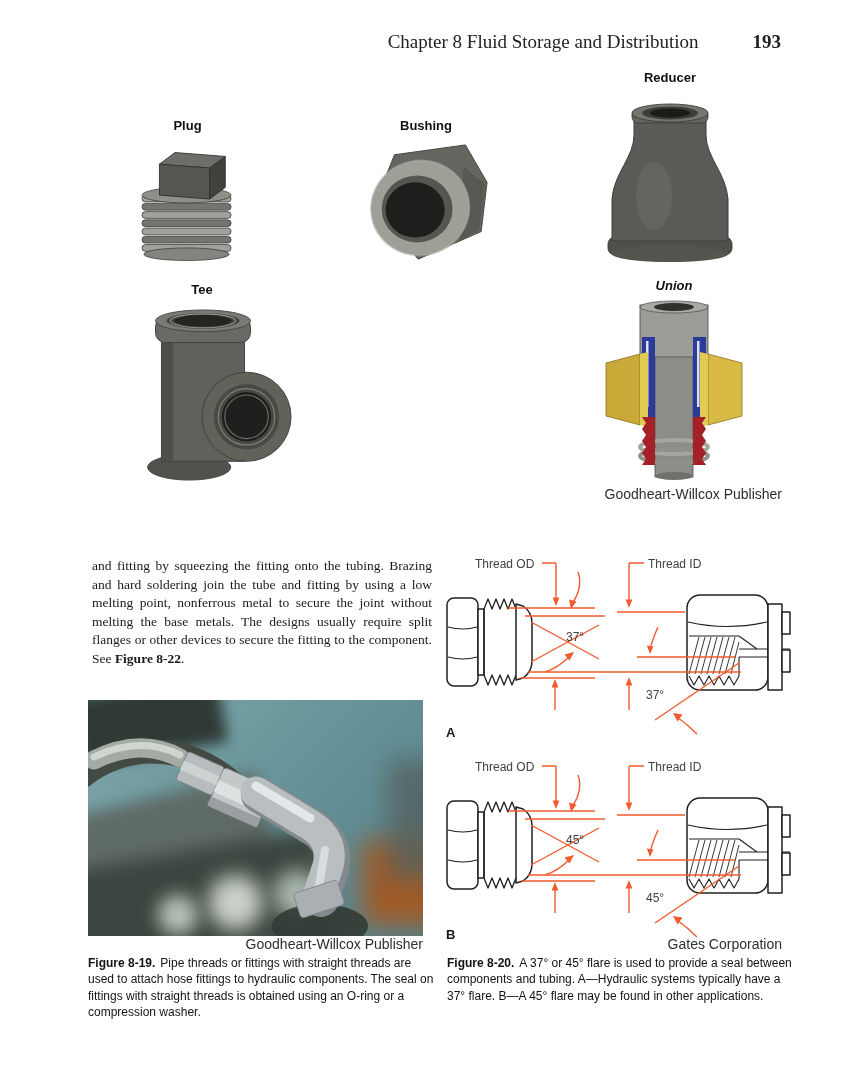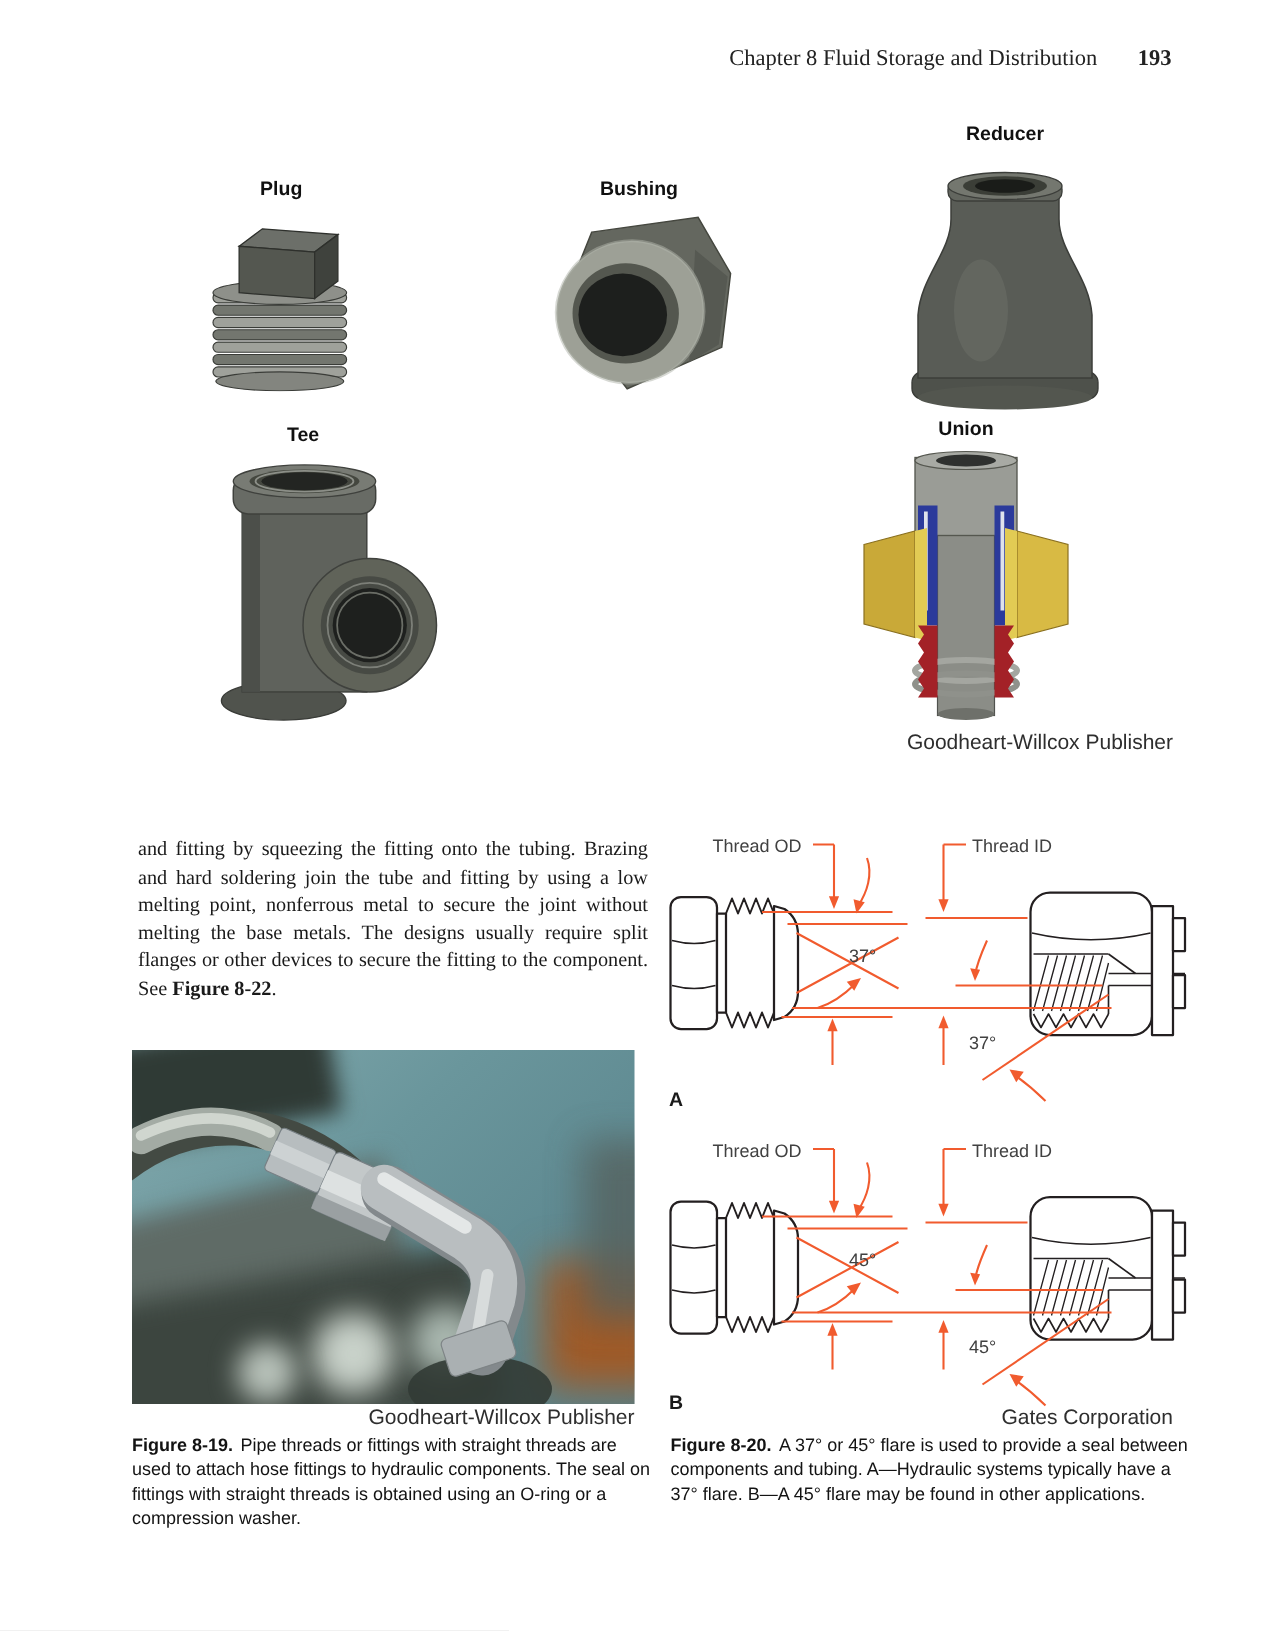--- a/index.html
+++ b/index.html
@@ -1,21 +1,21 @@
 <!DOCTYPE html>
 <html><head>
 <meta charset="utf-8">
 <style>
   html,body{margin:0;padding:0;background:#e8e8e8;}
   .page{position:relative;width:849px;height:1087px;background:#ffffff;overflow:hidden;
         font-family:"Liberation Sans",sans-serif;color:#141414;}
 
   
   .header{position:absolute;top:31px;left:88px;right:68px;display:flex;justify-content:flex-end;
-          align-items:baseline;gap:27px;font-family:"Liberation Serif",serif;font-size:15px;color:#222;}
+          align-items:baseline;gap:54px;font-family:"Liberation Serif",serif;font-size:19px;color:#222;}
   .page-num{font-weight:bold;}
 
   
   .fitting-card{position:absolute;text-align:center;}
   .fitting-label{font-weight:bold;font-size:13px;color:#101010;margin-bottom:6px;}
   .fitting-card svg{display:block;margin:0 auto;}
 
   .credit{position:absolute;font-size:14px;color:#2e2e2e;}
 
   .caption{position:absolute;font-size:12px;line-height:16.3px;color:#131313;}
@@ -77,21 +77,21 @@
       <ellipse cx="58" cy="119" rx="44" ry="6.5" fill="#83857f" stroke="#3a3c38" stroke-width="0.8"></ellipse>
       <ellipse cx="58" cy="58" rx="46" ry="8" fill="#8e908a" stroke="#3a3c38" stroke-width="0.8"></ellipse>
       <g stroke="#2e302c" stroke-width="0.9">
         <polygon points="30,26 46,14 98,18 82,30" fill="#6c6f69"></polygon>
         <polygon points="30,26 82,30 82,62 30,58" fill="#545750"></polygon>
         <polygon points="82,30 98,18 98,50 82,62" fill="#3f423d"></polygon>
       </g>
     </svg>
   </div>
 
-  <div class="fitting-card" style="left:598px;top:81px;width:144px;">
+  <div class="fitting-card" style="left:598px;top:70px;width:144px;">
     <div class="fitting-label">Reducer</div>
     <svg width="144" height="178" viewBox="0 0 144 178">
       <rect x="10" y="146" width="124" height="18" rx="7" fill="#4e514b" stroke="#3a3c38" stroke-width="0.9"></rect>
       <ellipse cx="72" cy="163" rx="58" ry="8" fill="#53564f"></ellipse>
       <path d="M36,24 L108,24 L108,44 C108,66 128,82 130,108 L130,150 L14,150 L14,108 C16,82 36,66 36,44 Z" fill="#595c56" stroke="#3c3e3a" stroke-width="1"></path>
       <ellipse cx="56" cy="105" rx="18" ry="34" fill="#6c6f67" opacity="0.55"></ellipse>
       <rect x="34" y="18" width="76" height="14" rx="6" fill="#63665f" stroke="#3c3e3a" stroke-width="0.9"></rect>
       <ellipse cx="72" cy="22" rx="38" ry="9" fill="#74776f" stroke="#3c3e3a" stroke-width="0.9"></ellipse>
       <ellipse cx="72" cy="22" rx="28" ry="6.5" fill="#3b3e37"></ellipse>
       <ellipse cx="72" cy="22" rx="20" ry="4.5" fill="#1a1c19"></ellipse>
@@ -111,21 +111,21 @@
       <circle cx="136" cy="115" r="22" fill="none" stroke="#6a6d66" stroke-width="1.2"></circle>
       <rect x="44" y="14" width="96" height="26" rx="10" fill="#686b65" stroke="#3f413d" stroke-width="1"></rect>
       <ellipse cx="92" cy="18" rx="48" ry="11" fill="#787b74" stroke="#3f413d" stroke-width="0.9"></ellipse>
       <ellipse cx="92" cy="18" rx="37" ry="8" fill="#44473f"></ellipse>
       <ellipse cx="92" cy="18" rx="33" ry="7" fill="none" stroke="#8c8f88" stroke-width="1.2"></ellipse>
       <ellipse cx="92" cy="18" rx="29" ry="6" fill="#232522"></ellipse>
     </svg>
   </div>
 
 
-  <div class="fitting-card" style="left:568px;top:278px;width:152px;">
+  <div class="fitting-card" style="left:598px;top:278px;width:152px;font-style:italic;">
     <div class="fitting-label">Union</div>
     <svg width="152" height="182" viewBox="0 0 152 182">
       <rect x="57" y="4" width="38" height="174" fill="#8b8d87" stroke="#50524e" stroke-width="0.8"></rect>
       <ellipse cx="76" cy="177" rx="19" ry="4" fill="#6e706a"></ellipse>
       <rect x="42" y="6" width="68" height="52" fill="#9a9c96" stroke="#55574f" stroke-width="0.9"></rect>
       <ellipse cx="76" cy="8" rx="34" ry="6" fill="#a8aaa4" stroke="#55574f" stroke-width="0.8"></ellipse>
       <ellipse cx="76" cy="8" rx="20" ry="4" fill="#2f312f"></ellipse>
       <rect x="44" y="38" width="13" height="80" fill="#2b3a9b"></rect>
       <rect x="95" y="38" width="13" height="80" fill="#2b3a9b"></rect>
       <rect x="48" y="42" width="2.5" height="66" fill="#dfe2ec"></rect>

